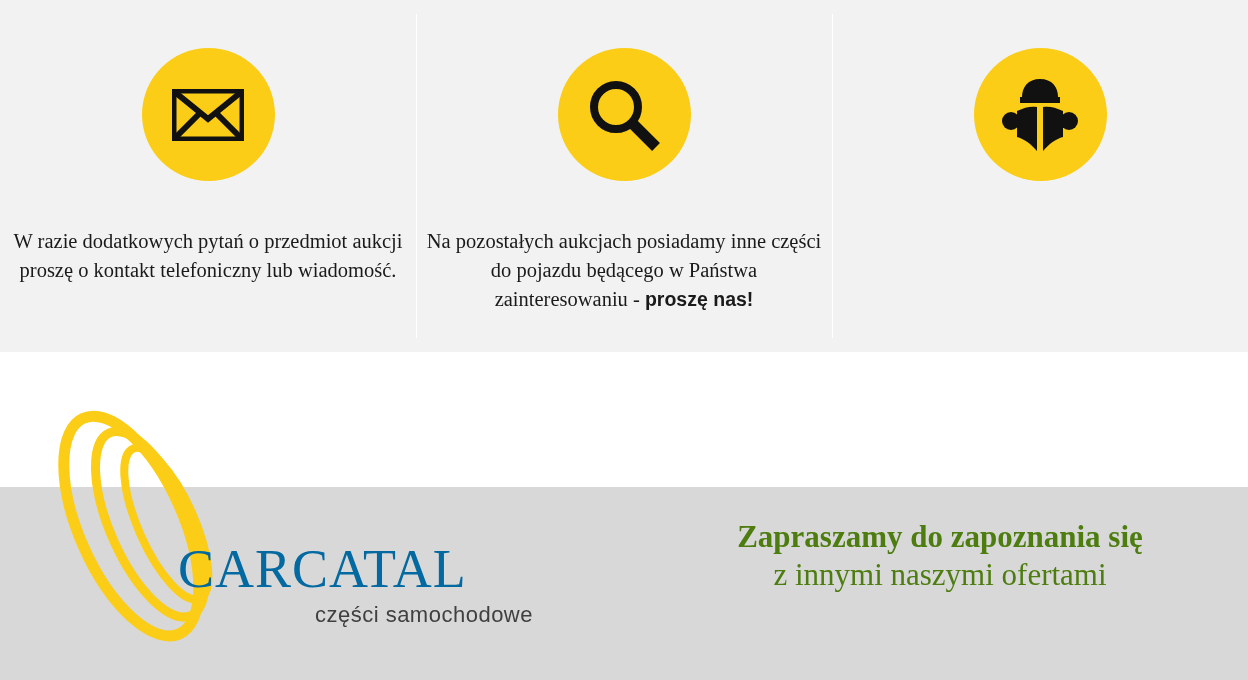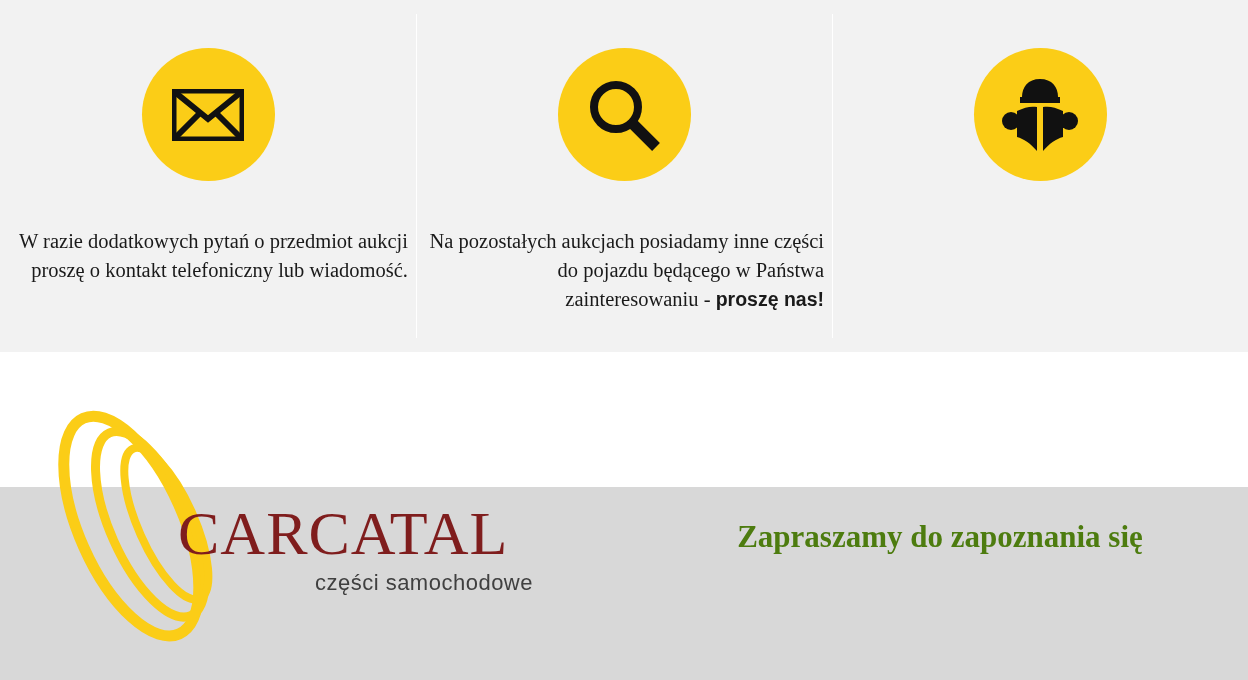--- a/index.html
+++ b/index.html
@@ -47,21 +47,21 @@
     border-radius: 50%;
     background: #fbcd17;
     display: flex;
     align-items: center;
     justify-content: center;
   }
   .badge svg { display: block; }
   .info-text {
     margin-top: 46px;
     width: 400px;
-    text-align: right;
+    text-align: center;
     font-size: 20.5px;
     line-height: 1.42;
     color: #1a1a1a;
     font-family: "Liberation Serif", serif;
   }
   .info-text b { font-family: "Liberation Sans", sans-serif; font-weight: bold; font-size: 19.5px; }
 
   
   .bottom-band {
     position: absolute;
@@ -87,24 +87,25 @@
     height: 260px;
   }
   .logo-text {
     position: absolute;
     left: 148px;
     top: 112px;
     width: 400px;
   }
   .logo-word {
     font-family: "Liberation Serif", serif;
-    font-size: 62px;
+    font-size: 54px;
     letter-spacing: 1px;
-    color: #7f1d1d;
+    color: #0369a1;
     line-height: 1;
+    margin-top: 40px;
   }
   .logo-sub {
     font-family: "Liberation Sans", sans-serif;
     font-size: 22px;
     color: #404040;
     text-align: right;
     width: 355px;
     margin-top: 6px;
     letter-spacing: 0.5px;
   }
@@ -194,15 +195,16 @@
       </svg>
     </span>
     <div class="logo-text">
       <div class="logo-word">CARCATAL</div>
       <div class="logo-sub">części samochodowe</div>
     </div>
   </div>
 
   <div class="slogan">
     <div class="slogan-line1">Zapraszamy do zapoznania się</div>
+    <div class="slogan-line2">z innymi naszymi ofertami</div>
   </div>
 
 </div>
 
 </body></html>

